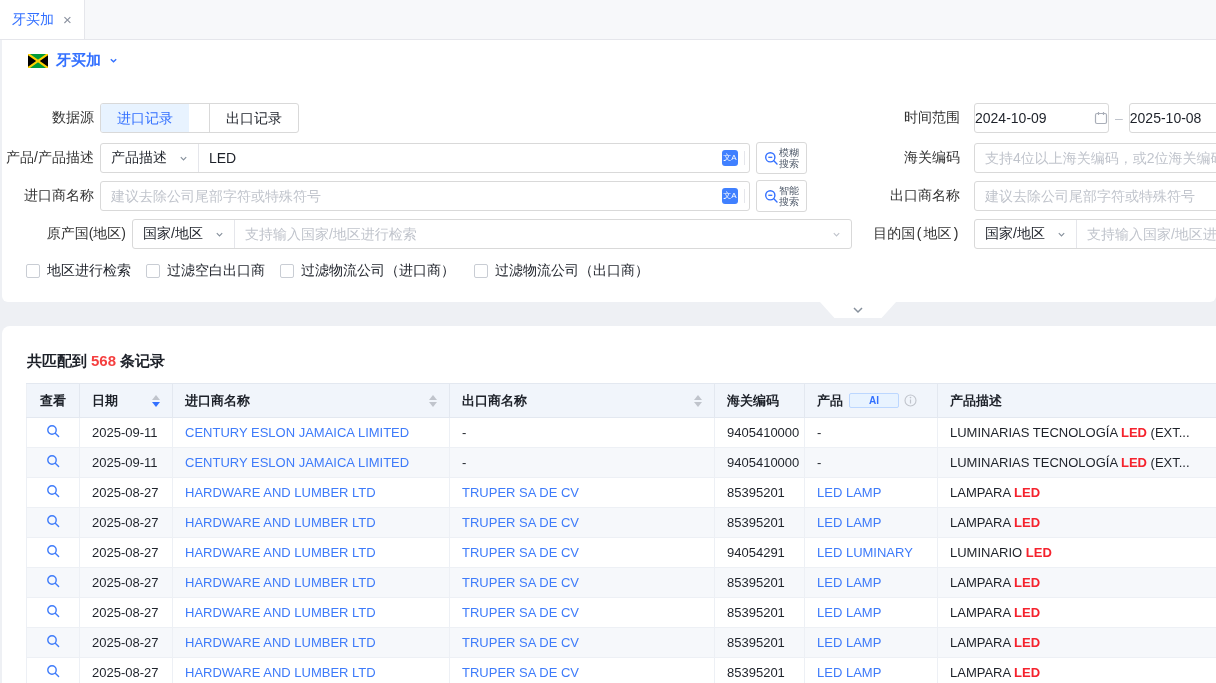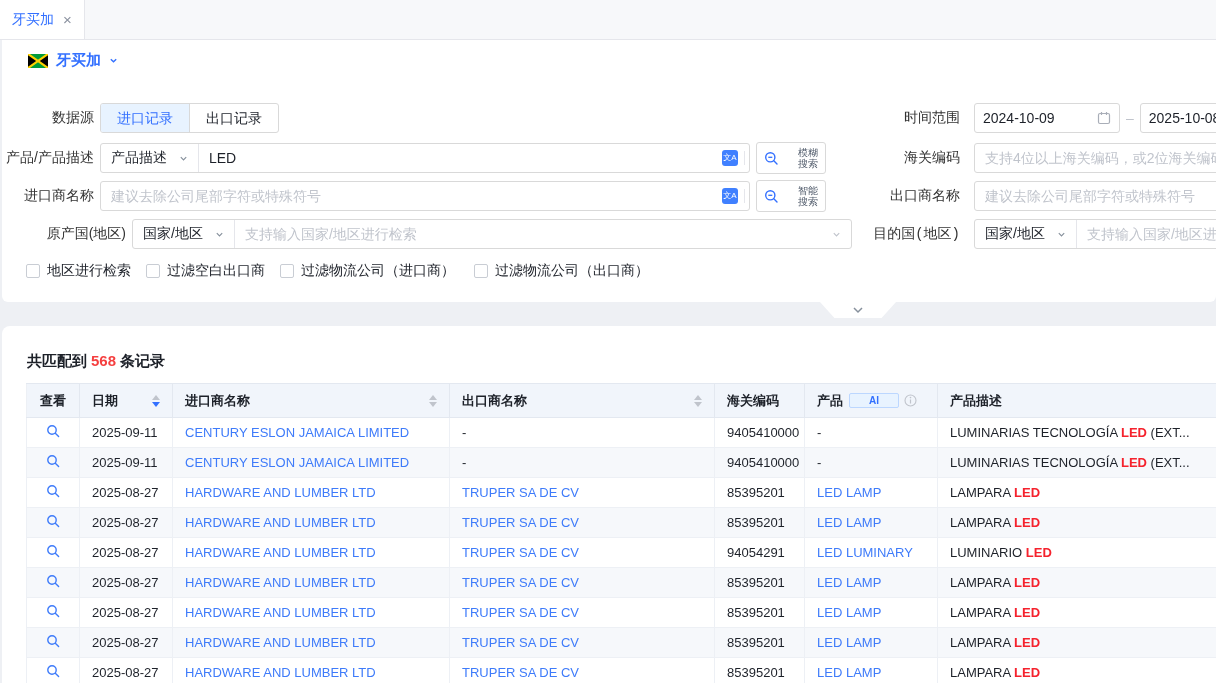--- a/index.html
+++ b/index.html
@@ -19,41 +19,41 @@
            border-radius:0 0 6px 6px; }
   .country-row { position:absolute; top:11px; left:26px; display:flex; align-items:center; gap:8px; }
   .country-name { color:#3370ff; font-size:15px; font-weight:bold; }
   .frow { position:absolute; display:flex; align-items:center; height:32px; }
   .flabel { width:92px; text-align:right; margin-right:6px; color:#333; white-space:nowrap; flex-shrink:0; }
   .frlabel { width:100px; text-align:right; margin-right:14px; color:#333; white-space:nowrap; flex-shrink:0;font-family:Liberation Mono, monospace; }
   .update-range { position:absolute; top:44px; left:966px; font-size:13px; white-space:nowrap; color:#4e5969; }
   .update-range .ulabel { color:#e8853b; }
   .update-range .udate  { color:#f04611; font-weight:bold; }
   
-  .segmented { display:inline-flex; border:1px solid #d9d9d9; border-radius:3px; overflow:hidden; height:30px; background:#fff; }
+  .segmented { display:inline-flex; border:1px solid #d9d9d9; border-radius:3px; overflow:hidden; height:30px; background:#fff;gap:20px; }
   .seg { padding:0 16px; line-height:28px; font-size:14px; color:#1d2129; cursor:pointer; }
   .seg.sel { background:#e8f3ff; color:#3370ff; }
   .seg + .seg { border-left:1px solid #d9d9d9; }
   
   .igroup { display:flex; align-items:center; border:1px solid #d9d9d9; border-radius:3px;
             height:30px; background:#fff; overflow:hidden; }
   .isel { display:flex; align-items:center; gap:12px; padding:0 10px; height:100%;
           border-right:1px solid #e5e6eb; white-space:nowrap; cursor:pointer; flex-shrink:0; }
   .igroup input { border:none; outline:none; flex:1; min-width:0; height:100%; padding:0 10px;
                   font:inherit; color:#1d2129; background:transparent; }
   .igroup input::placeholder { color:#c0c4cc; }
   .chev { width:9px; height:9px; flex-shrink:0; }
   .t-icon { width:16px; height:16px; background:#4080ff; border-radius:3px; color:#fff;
             font-size:8px; line-height:16px; text-align:center; margin-right:6px; flex-shrink:0; cursor:pointer; }
   .vdiv { width:1px; height:14px; background:#e5e6eb; margin-right:4px; flex-shrink:0; }
-  .search-btn { display:flex; align-items:center; gap:19px; border:1px solid #d9d9d9; border-radius:3px;
+  .search-btn { display:flex; align-items:center; gap:0; border:1px solid #d9d9d9; border-radius:3px;
                 background:#fff; height:32px; padding:0 7px; margin-left:6px; cursor:pointer; flex-shrink:0; }
   .search-btn .stxt { font-size:10px; line-height:11px; color:#4e5969; }
-  .date-input { width:146px; border:1px solid #d9d9d9; border-radius:3px; height:30px; background:#fff;
-                display:flex; align-items:center; padding:0 8px; flex-shrink:0; }
+  .date-input { width:135px; border:1px solid #d9d9d9; border-radius:3px; height:30px; background:#fff;
+                display:flex; align-items:center; padding:0 0; flex-shrink:0; }
   .date-input .dval { flex:1; }
   .dash { color:#c0c4cc; margin:0 6px; flex-shrink:0; }
   
   .checks { position:absolute; top:222px; left:24px; display:flex; align-items:center; }
   .chk { display:flex; align-items:center; margin-right:15px; cursor:pointer; }
   .cb { width:14px; height:14px; border:1px solid #c9cdd4; border-radius:2px; background:#fff; margin-right:7px; }
   .collapse-tab { position:absolute; top:302px; left:820px; width:76px; height:16px; background:#fff;
                   clip-path:polygon(0 0,100% 0,81% 100%,19% 100%);
                   display:flex; align-items:center; justify-content:center; cursor:pointer; }
   

